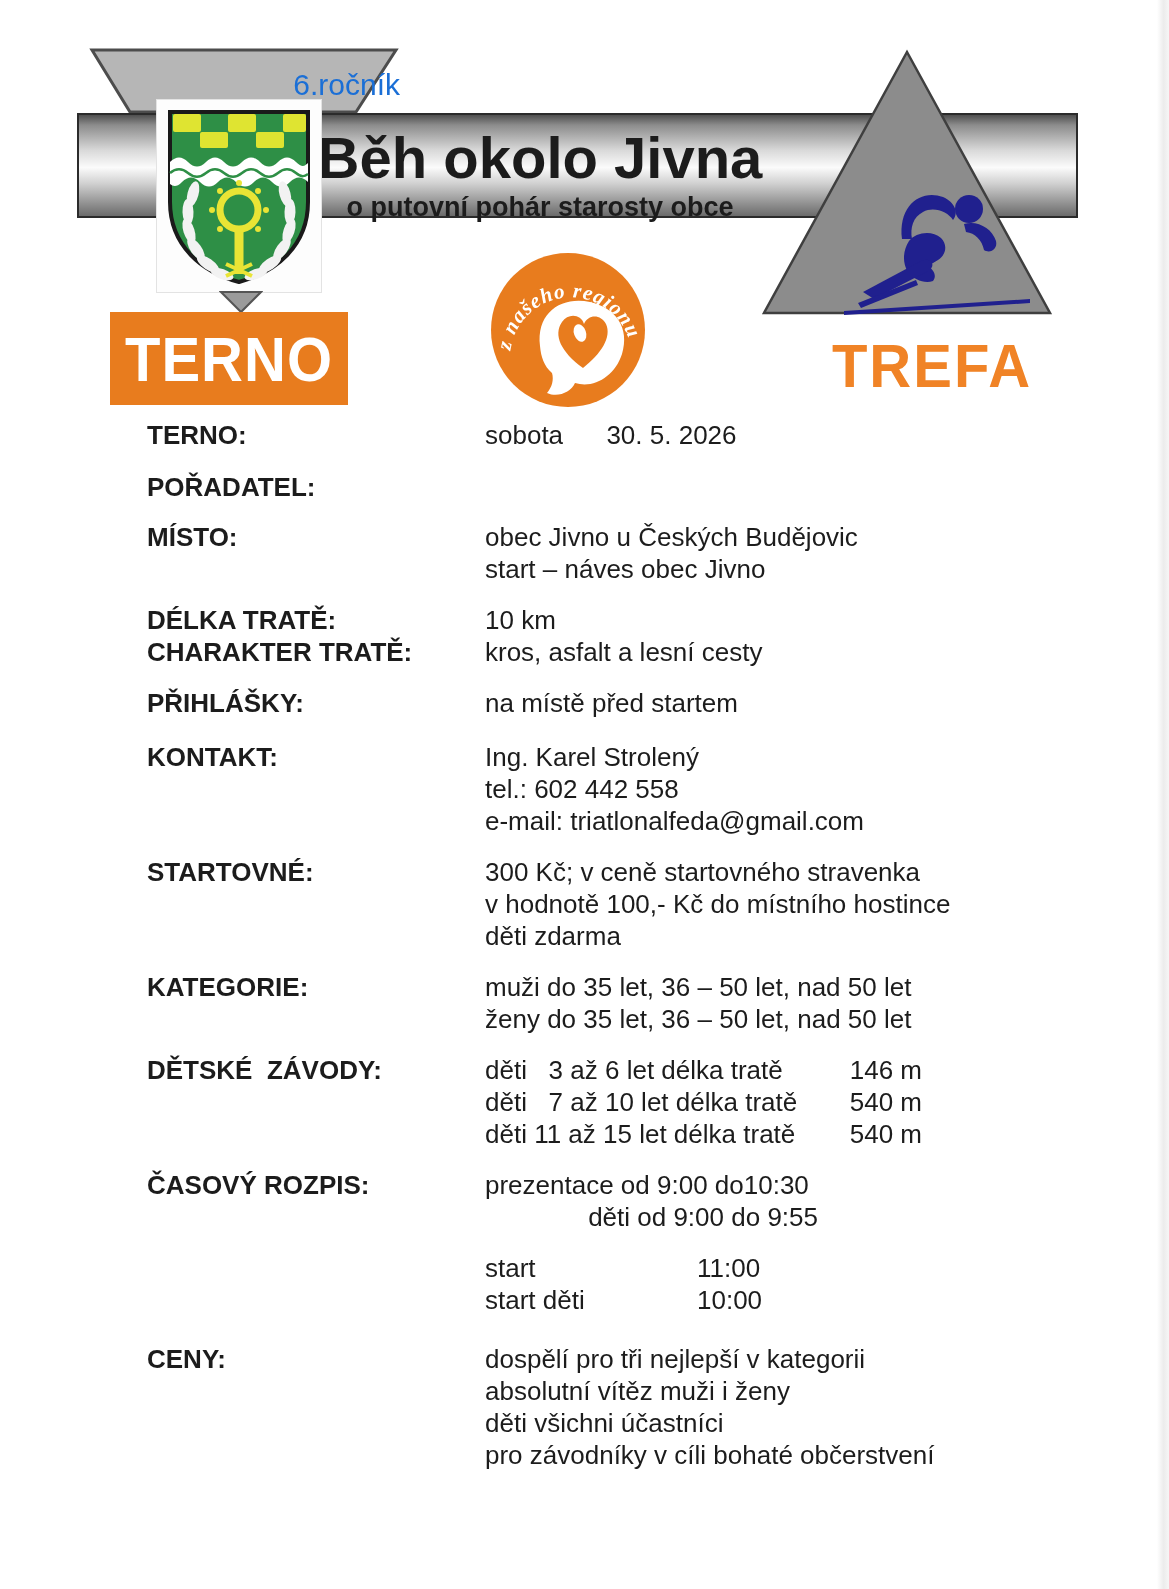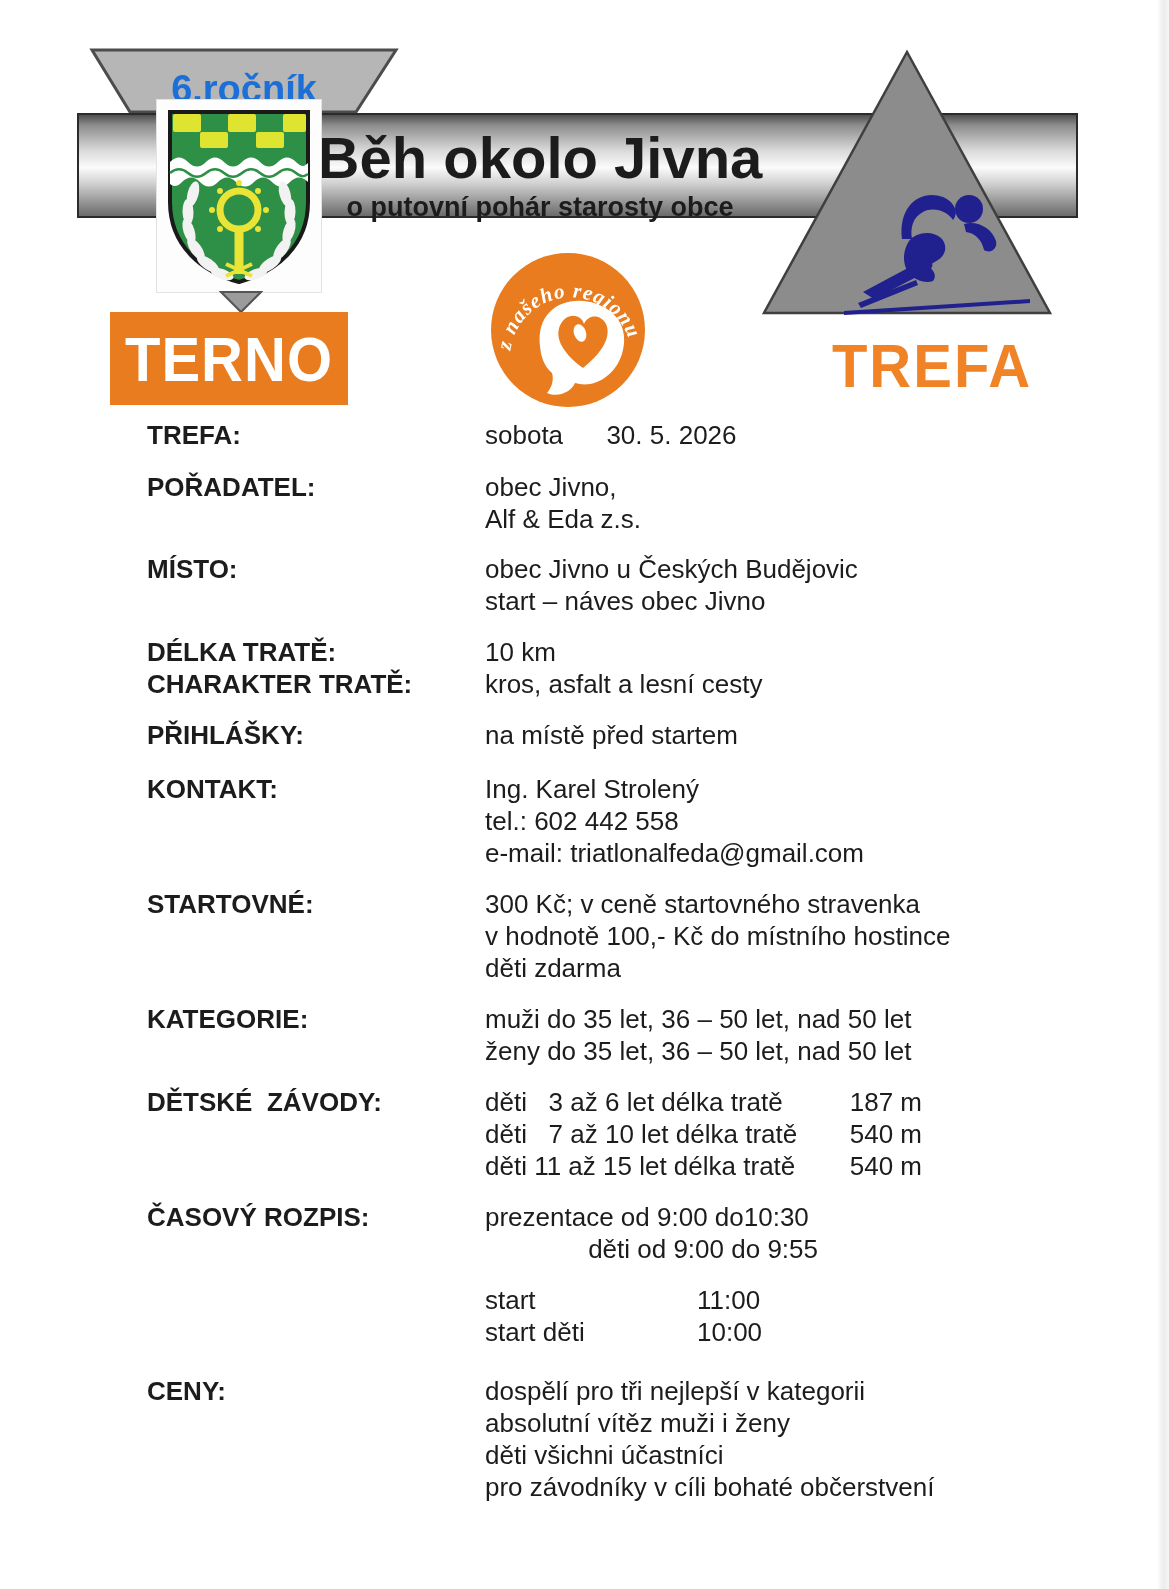--- a/index.html
+++ b/index.html
@@ -15,22 +15,22 @@
   }
   html,body{margin:0;padding:0;background:#fff;}
   .page{
     position:relative;width:1169px;height:1589px;background:#ffffff;overflow:hidden;
     font-family:"Liberation Sans", sans-serif;color:var(--text-black);
   }
   .edge-strip{position:absolute;right:0;top:0;bottom:0;width:12px;
     background:linear-gradient(90deg,#ffffff 0%,#ececec 55%,#f6f6f6 100%);}
   
   .trapezoid{position:absolute;left:88px;top:47px;}
-  .edition-label{position:absolute;left:88px;top:68px;width:312px;text-align:center;
-    font-size:38px;font-weight:bold;color:var(--edition-blue);}
+  .edition-label{position:absolute;left:88px;top:68px;width:312px;text-align:right;
+    font-size:30px;font-weight:normal;color:var(--edition-blue);}
   .metal-bar{position:absolute;left:77px;top:113px;width:1001px;height:105px;
     border:2px solid #2b2b2b;box-sizing:border-box;
     background:linear-gradient(180deg,#4f4f4f 0%,#8c8c8c 10%,#d9d9d9 35%,#fbfbfb 52%,#d0d0d0 68%,#909090 88%,#6b6b6b 100%);}
   .bar-text{position:absolute;left:190px;top:126px;width:700px;text-align:center;line-height:1.1;}
   .bar-title{font-size:58px;font-weight:bold;}
   .bar-subtitle{font-size:27px;font-weight:bold;margin-top:3px;}
   .shield-box{position:absolute;left:156px;top:99px;width:166px;height:194px;background:#fdfdfd;
     border:1px solid #e3e3e3;box-sizing:border-box;display:flex;align-items:center;justify-content:center;}
   .shield-pointer{position:absolute;left:219px;top:290px;}
   .terno-box{position:absolute;left:110px;top:312px;width:238px;height:93px;background:var(--orange);
@@ -145,31 +145,27 @@
       <path d="M105,250 L163,219 C172,215 178,222 172,228 L116,257 Z"></path>
       <path d="M100,261 L158,238 L160,243 L103,266 Z"></path>
       <path d="M86,269 L272,257 L272,261 L86,273 Z"></path>
     </g>
   </svg>
 
   <div class="trefa-text">TREFA</div>
 
   <main class="info" id="info-section">
       <div class="row" data-key="datum">
-        <div class="row-label">TREFA:</div>
+        <div class="row-label">TERNO:</div>
         <div class="row-values">
           <div class="line"><span class="line-text">sobota      30. 5. 2026</span></div>
         </div>
       </div>
       <div class="row" data-key="poradatel">
         <div class="row-label">POŘADATEL:</div>
-        <div class="row-values">
-          <div class="line"><span class="line-text">obec Jivno,</span></div>
-          <div class="line"><span class="line-text">Alf &amp; Eda z.s.</span></div>
-        </div>
       </div>
       <div class="row" data-key="misto">
         <div class="row-label">MÍSTO:</div>
         <div class="row-values">
           <div class="line"><span class="line-text">obec Jivno u Českých Budějovic</span></div>
           <div class="line"><span class="line-text">start – náves obec Jivno</span></div>
         </div>
       </div>
       <div class="row" data-key="delka">
         <div class="row-label">DÉLKA TRATĚ:</div>
@@ -208,21 +204,21 @@
       <div class="row" data-key="kategorie">
         <div class="row-label">KATEGORIE:</div>
         <div class="row-values">
           <div class="line"><span class="line-text">muži do 35 let, 36 – 50 let, nad 50 let</span></div>
           <div class="line"><span class="line-text">ženy do 35 let, 36 – 50 let, nad 50 let</span></div>
         </div>
       </div>
       <div class="row" data-key="detske">
         <div class="row-label">DĚTSKÉ  ZÁVODY:</div>
         <div class="row-values">
-          <div class="line has-right"><span class="line-text">děti   3 až 6 let délka tratě</span><span class="line-right">187 m</span></div>
+          <div class="line has-right"><span class="line-text">děti   3 až 6 let délka tratě</span><span class="line-right">146 m</span></div>
           <div class="line has-right"><span class="line-text">děti   7 až 10 let délka tratě</span><span class="line-right">540 m</span></div>
           <div class="line has-right"><span class="line-text">děti 11 až 15 let délka tratě</span><span class="line-right">540 m</span></div>
         </div>
       </div>
       <div class="row" data-key="casovy">
         <div class="row-label">ČASOVÝ ROZPIS:</div>
         <div class="row-values">
           <div class="line"><span class="line-text">prezentace od 9:00 do10:30</span></div>
           <div class="line align-right"><span class="line-text">děti od 9:00 do 9:55</span></div>
         </div>

